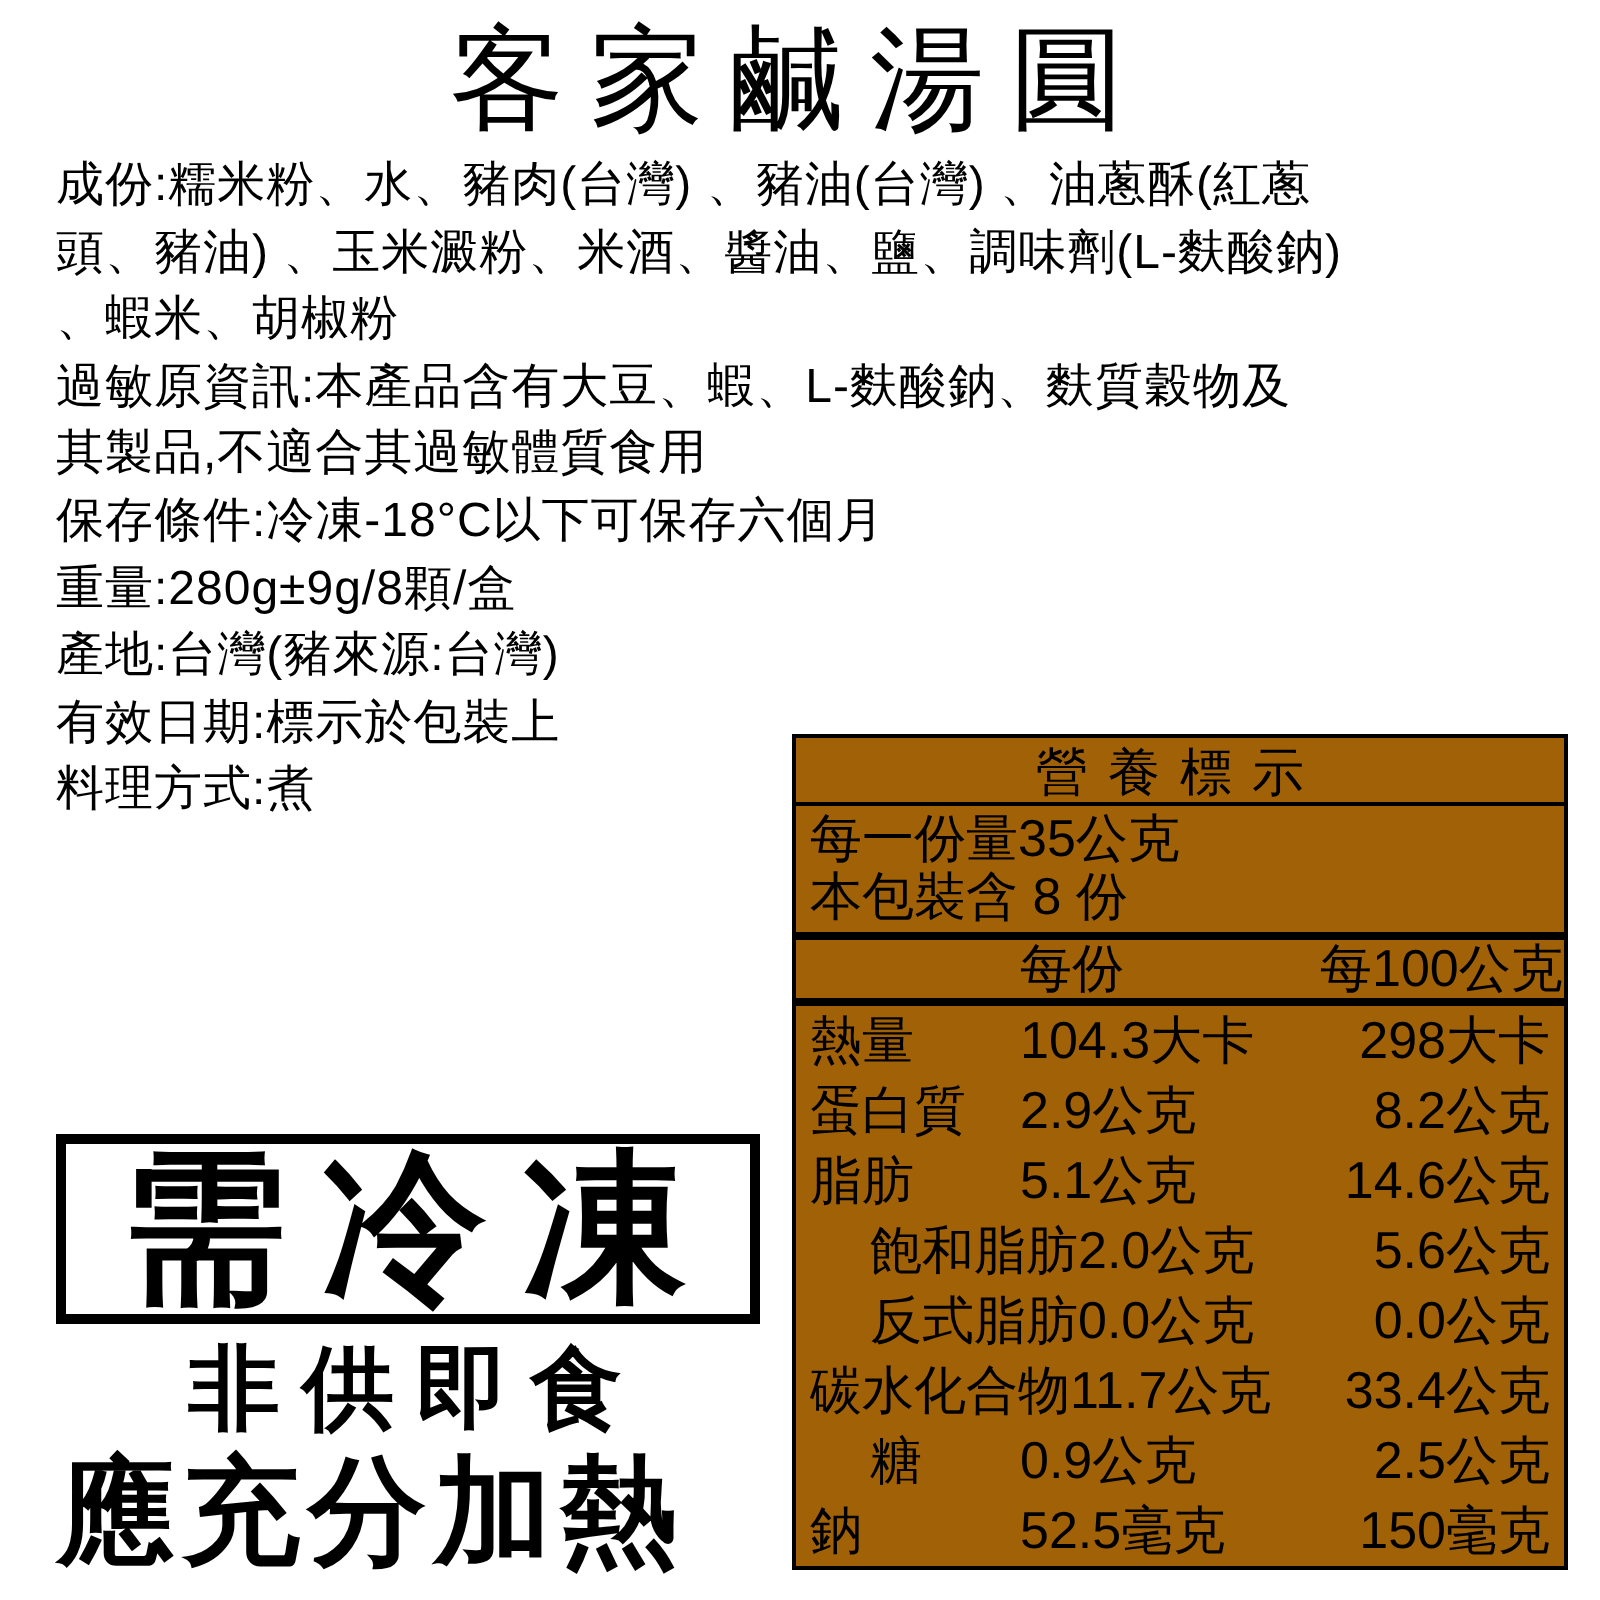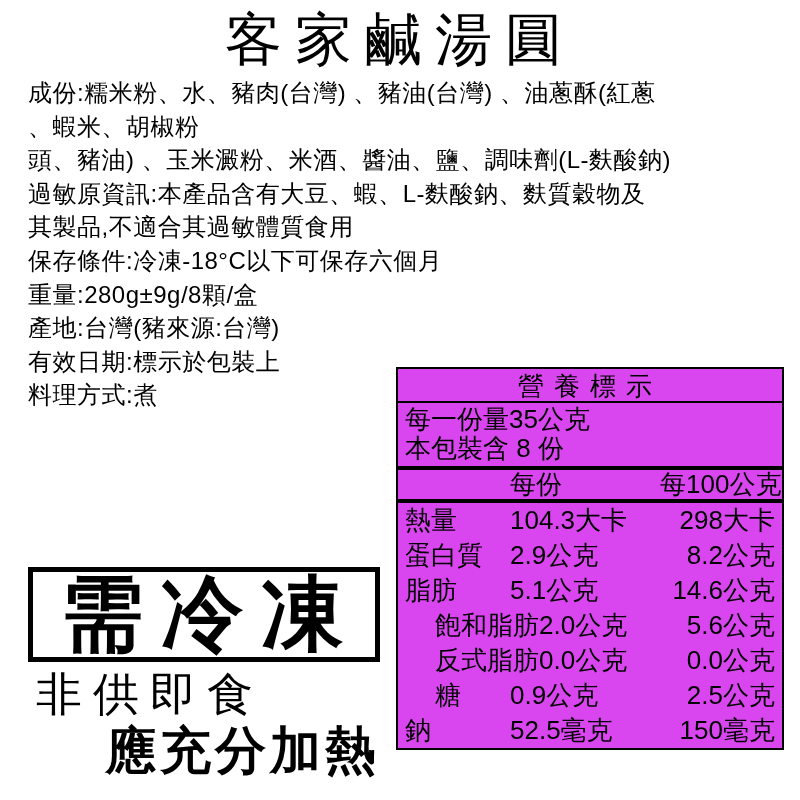--- a/index.html
+++ b/index.html
@@ -36,21 +36,21 @@
     letter-spacing: 0.5px;
   }
   .info-line { white-space: nowrap; }
 
   
   .ntable {
     position: absolute;
     left: 396px; top: 367px;
     width: 388px;
     border: 2px solid #000;
-    background: #d946ef;
+    background: #a16207;
     font-size: 26px;
   }
   .nt-title {
     height: 34px; line-height: 34px;
     text-align: center;
     letter-spacing: 10px;
     border-bottom: 2px solid #000;
     white-space: nowrap;
   }
   .nt-serving {
@@ -89,48 +89,49 @@
     font-size: 82px;
     font-weight: 700;
     letter-spacing: 18px;
     padding-left: 14px; 
     white-space: nowrap;
   }
   .warn1 {
     position: absolute;
     left: 28px; top: 664px;
     width: 352px;
+    text-align: center;
     font-size: 46px;
-    font-weight: 400;
+    font-weight: 700;
     letter-spacing: 11px;
     padding-left: 8px;
     white-space: nowrap;
   }
   .warn2 {
     position: absolute;
     left: 28px; top: 717px;
     width: 352px;
-    text-align: right;
-    font-size: 51px;
+    text-align: left;
+    font-size: 59px;
     font-weight: 700;
     letter-spacing: 4px;
     white-space: nowrap;
   }
 </style>
 </head>
 <body>
 
 <div class="page">
 
   <h1 class="title">客家鹹湯圓</h1>
 
   <div class="info">
     <div class="info-line">成份:糯米粉、水、豬肉(台灣) 、豬油(台灣) 、油蔥酥(紅蔥</div>
+    <div class="info-line">頭、豬油) 、玉米澱粉、米酒、醬油、鹽、調味劑(L-麩酸鈉)</div>
     <div class="info-line">、蝦米、胡椒粉</div>
-    <div class="info-line">頭、豬油) 、玉米澱粉、米酒、醬油、鹽、調味劑(L-麩酸鈉)</div>
     <div class="info-line">過敏原資訊:本產品含有大豆、蝦、L-麩酸鈉、麩質穀物及</div>
     <div class="info-line">其製品,不適合其過敏體質食用</div>
     <div class="info-line">保存條件:冷凍-18°C以下可保存六個月</div>
     <div class="info-line">重量:280g±9g/8顆/盒</div>
     <div class="info-line">產地:台灣(豬來源:台灣)</div>
     <div class="info-line">有效日期:標示於包裝上</div>
     <div class="info-line">料理方式:煮</div>
   </div>
 
   <div class="ntable">
@@ -164,20 +165,25 @@
         <span class="lbl indent">飽和脂肪</span>
         <span class="c1">2.0公克</span>
         <span class="c2">5.6公克</span>
       </div>
       <div class="nt-row">
         <span class="lbl indent">反式脂肪</span>
         <span class="c1">0.0公克</span>
         <span class="c2">0.0公克</span>
       </div>
       <div class="nt-row">
+        <span class="lbl">碳水化合物</span>
+        <span class="c1">11.7公克</span>
+        <span class="c2">33.4公克</span>
+      </div>
+      <div class="nt-row">
         <span class="lbl indent">糖</span>
         <span class="c1">0.9公克</span>
         <span class="c2">2.5公克</span>
       </div>
       <div class="nt-row">
         <span class="lbl">鈉</span>
         <span class="c1">52.5毫克</span>
         <span class="c2">150毫克</span>
       </div>
     </div>

